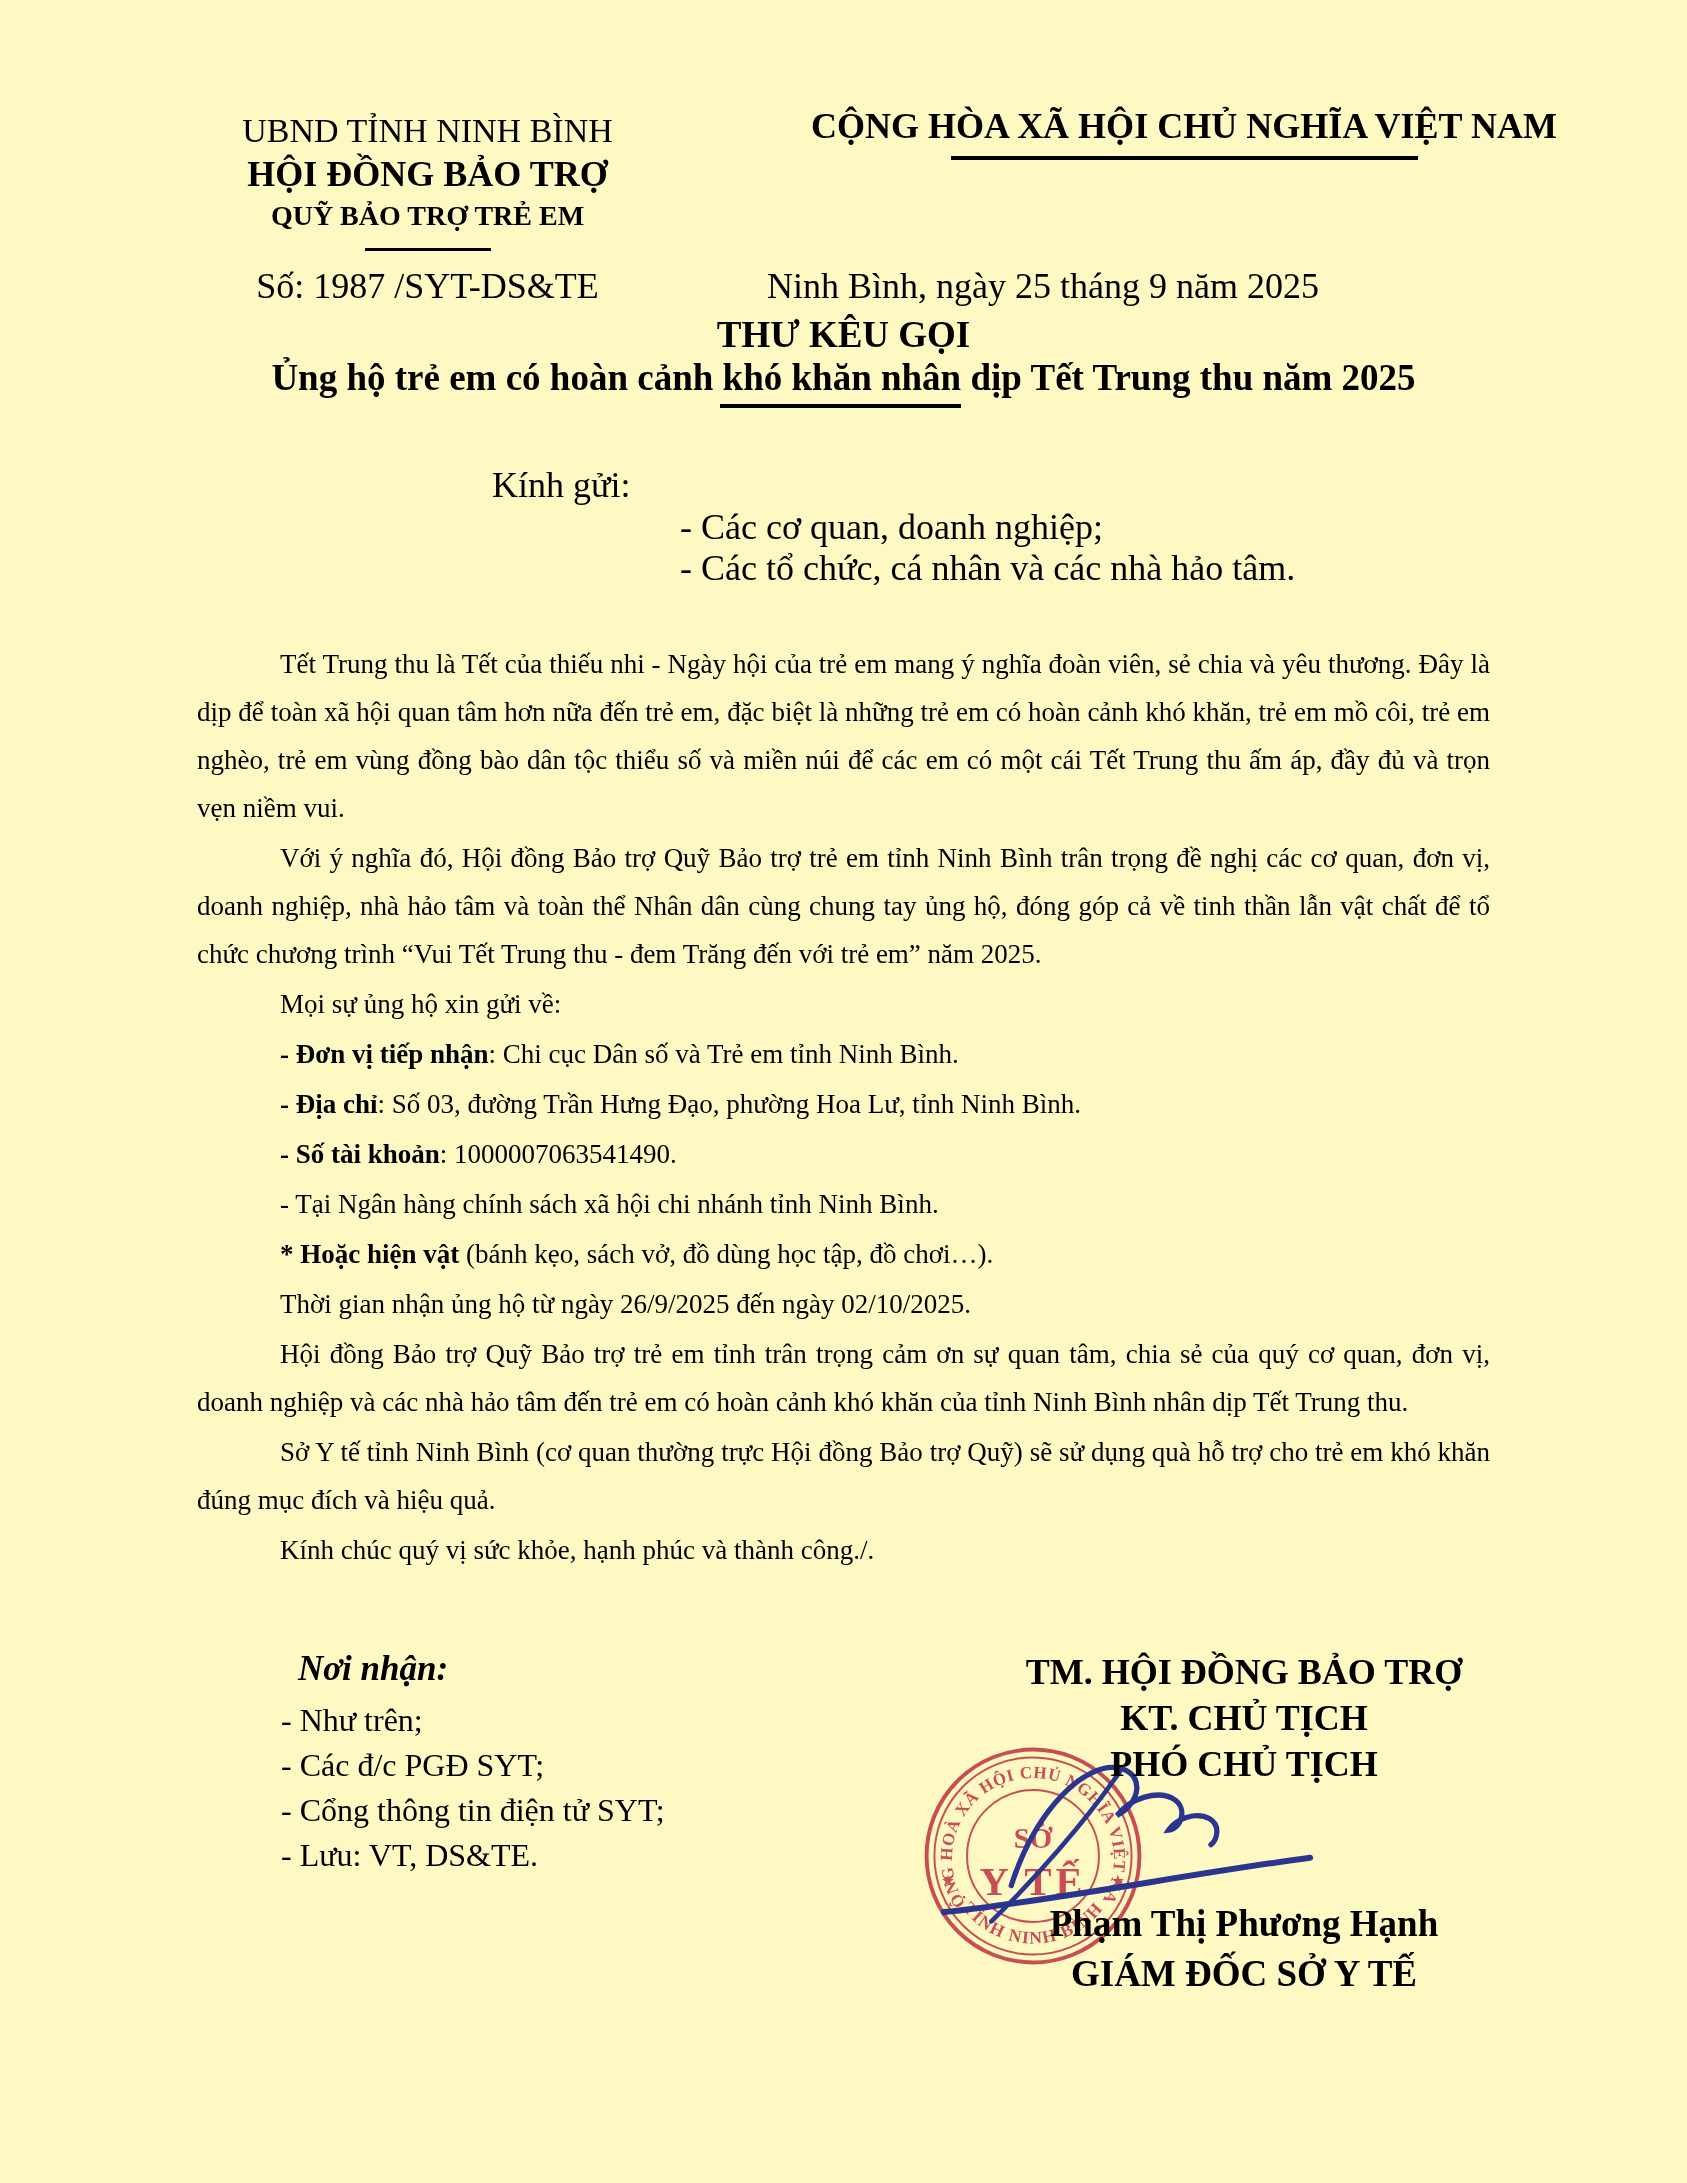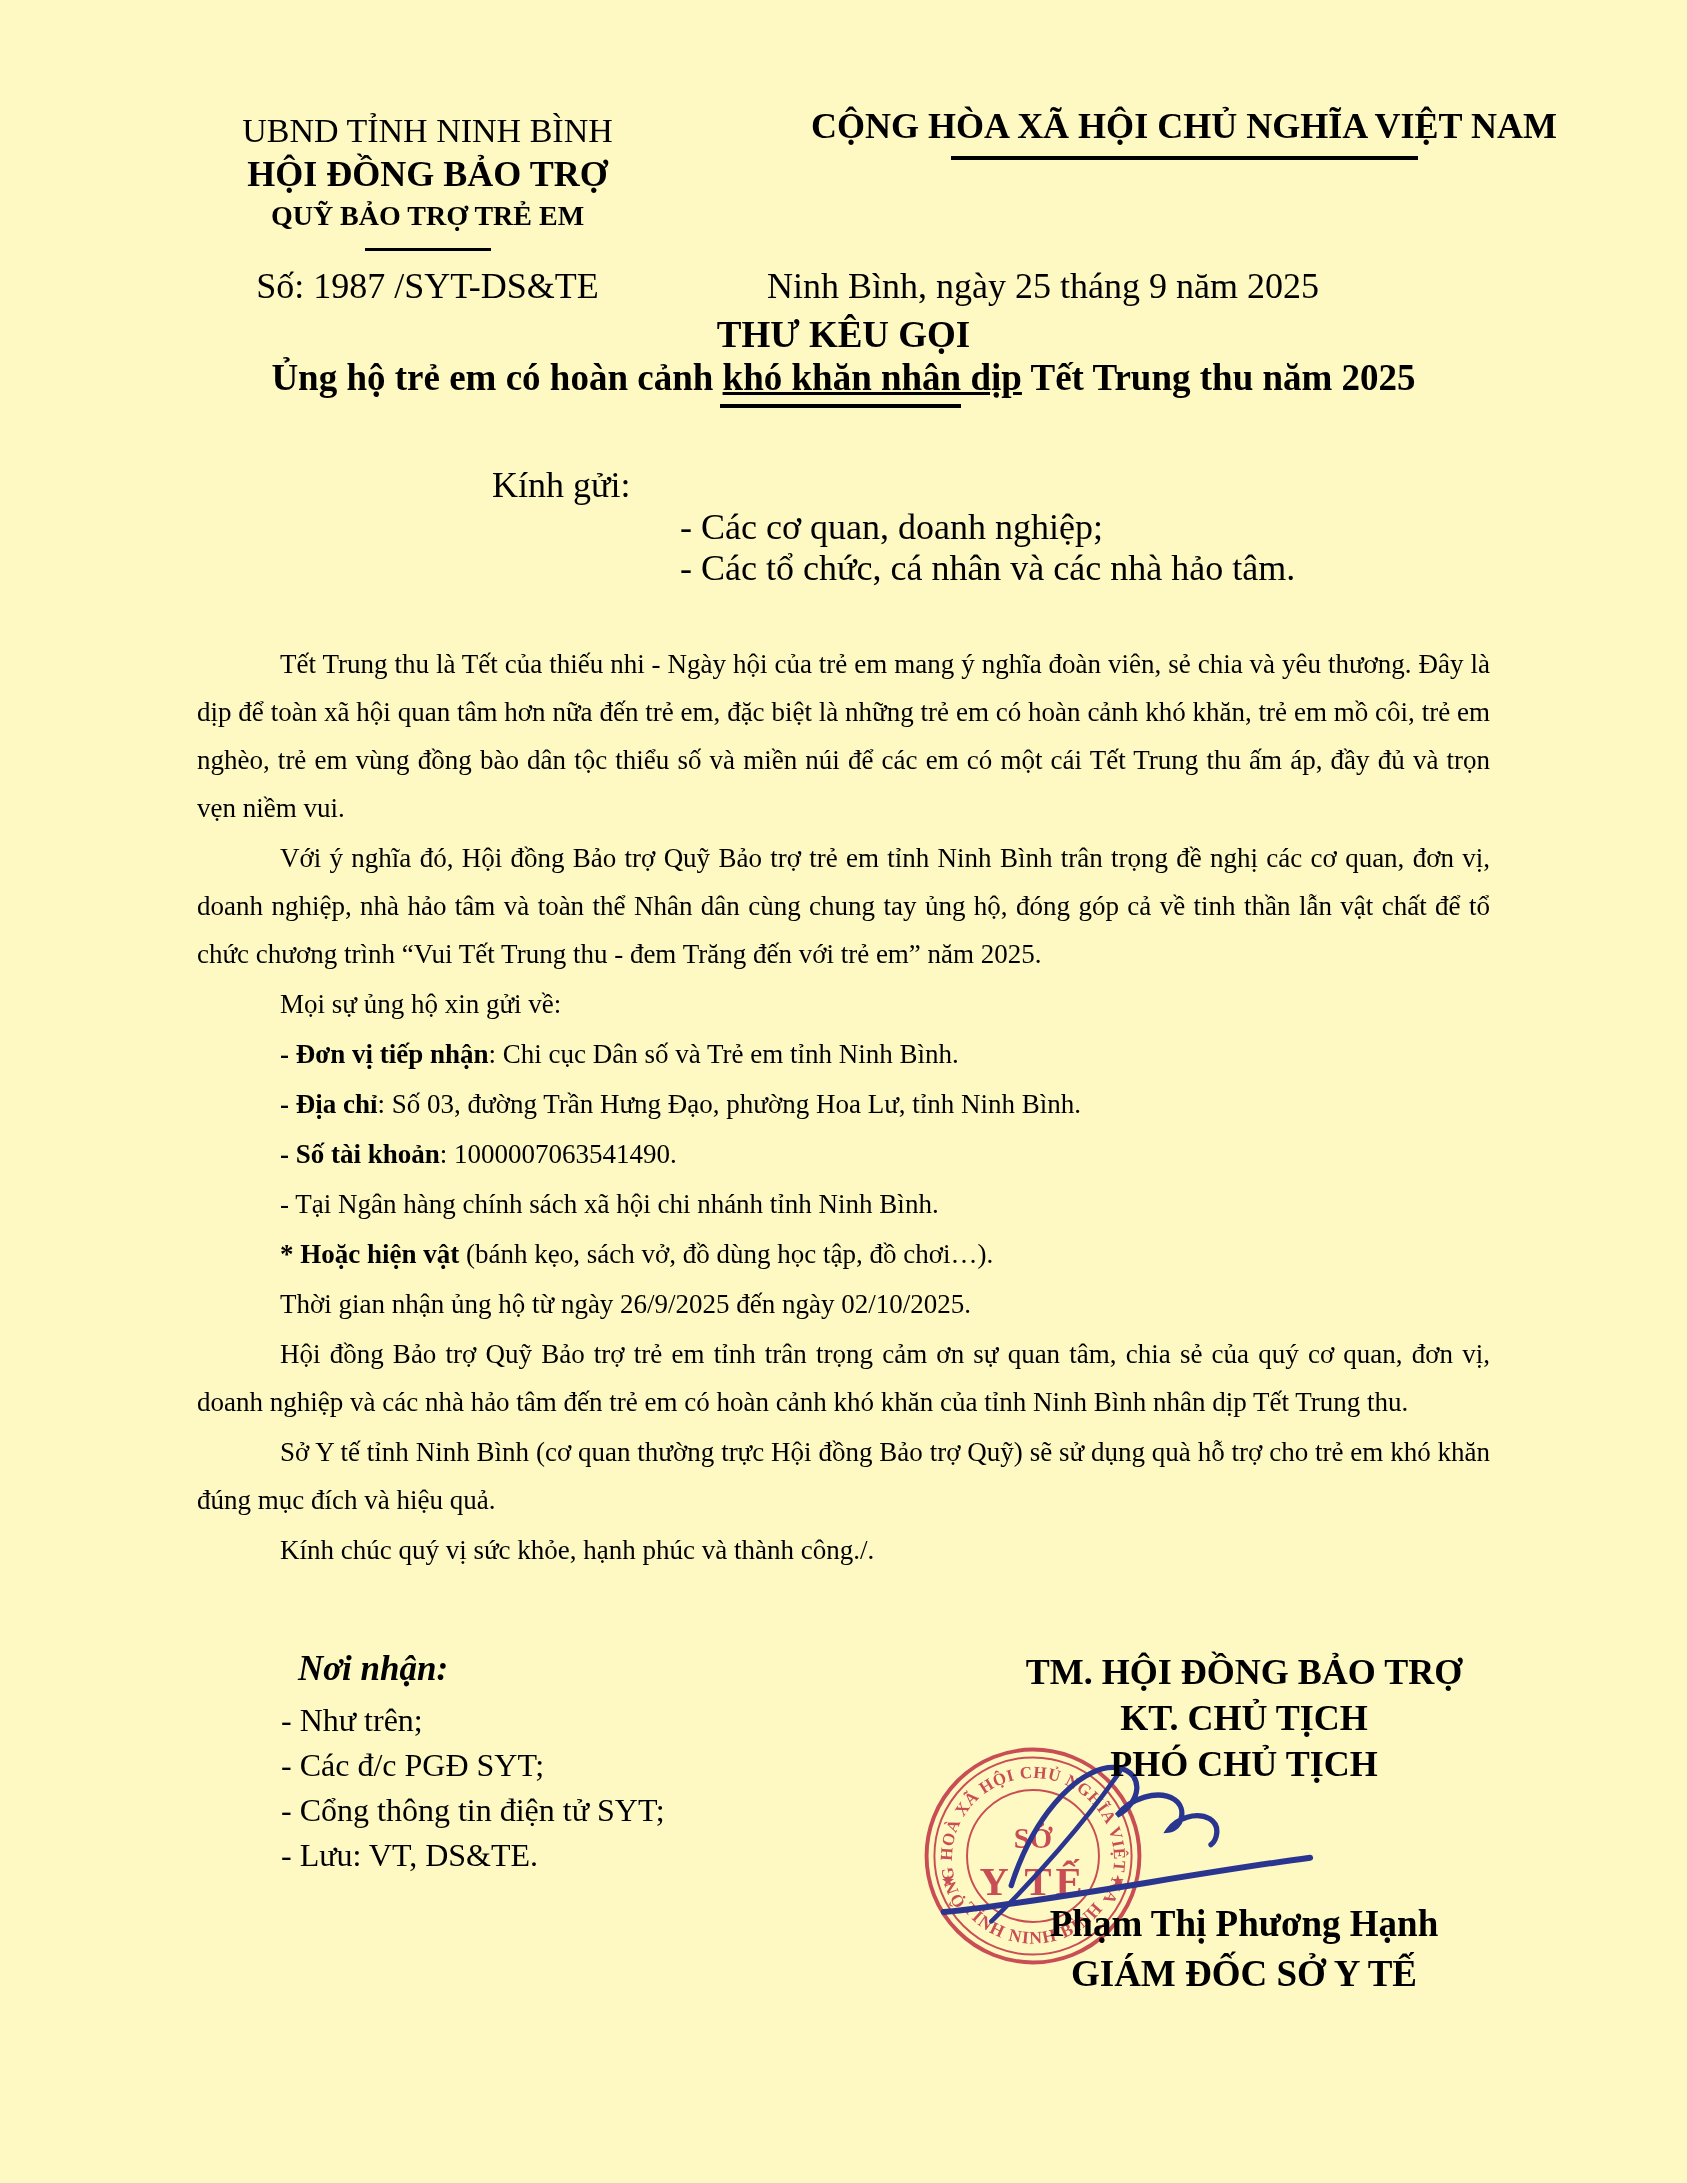--- a/index.html
+++ b/index.html
@@ -19,21 +19,21 @@
   .hdr-right .l1{font-size:36px;line-height:42px;font-weight:bold;}
   .hdr-right .l2{font-size:37px;line-height:42px;font-weight:bold;margin-top:1.3px;}
   .hdr-rule-right{width:467px;height:4px;background:#000;margin:9.3px auto 0;}
   .date-line{position:absolute;left:767px;top:265px;width:834px;text-align:left;
              font-size:36px;}
   
   .doc-title{position:absolute;left:0;top:314px;width:1687px;text-align:center;
              font-size:37px;font-weight:bold;line-height:42px;}
   .doc-subtitle{position:absolute;left:0;top:356px;width:1687px;text-align:center;
              font-size:37px;font-weight:bold;line-height:44px;}
-  .doc-subtitle .u{text-decoration:underline;}
+  .doc-subtitle .u{}
   .title-rule{position:absolute;left:720px;top:404px;width:241px;height:4px;background:#000;}
   
   .kinhgui-label{position:absolute;left:492px;top:464px;font-size:36px;}
   .kinhgui-list{position:absolute;left:680px;top:507px;font-size:36px;line-height:41px;}
   
   .body-text{position:absolute;left:197px;top:640px;width:1293px;
              font-size:27px;line-height:48px;text-align:justify;}
   .body-text p{margin:0 0 2px 0;text-indent:83px;}
   
   .noinhan{position:absolute;left:281px;top:1649px;z-index:3;}

